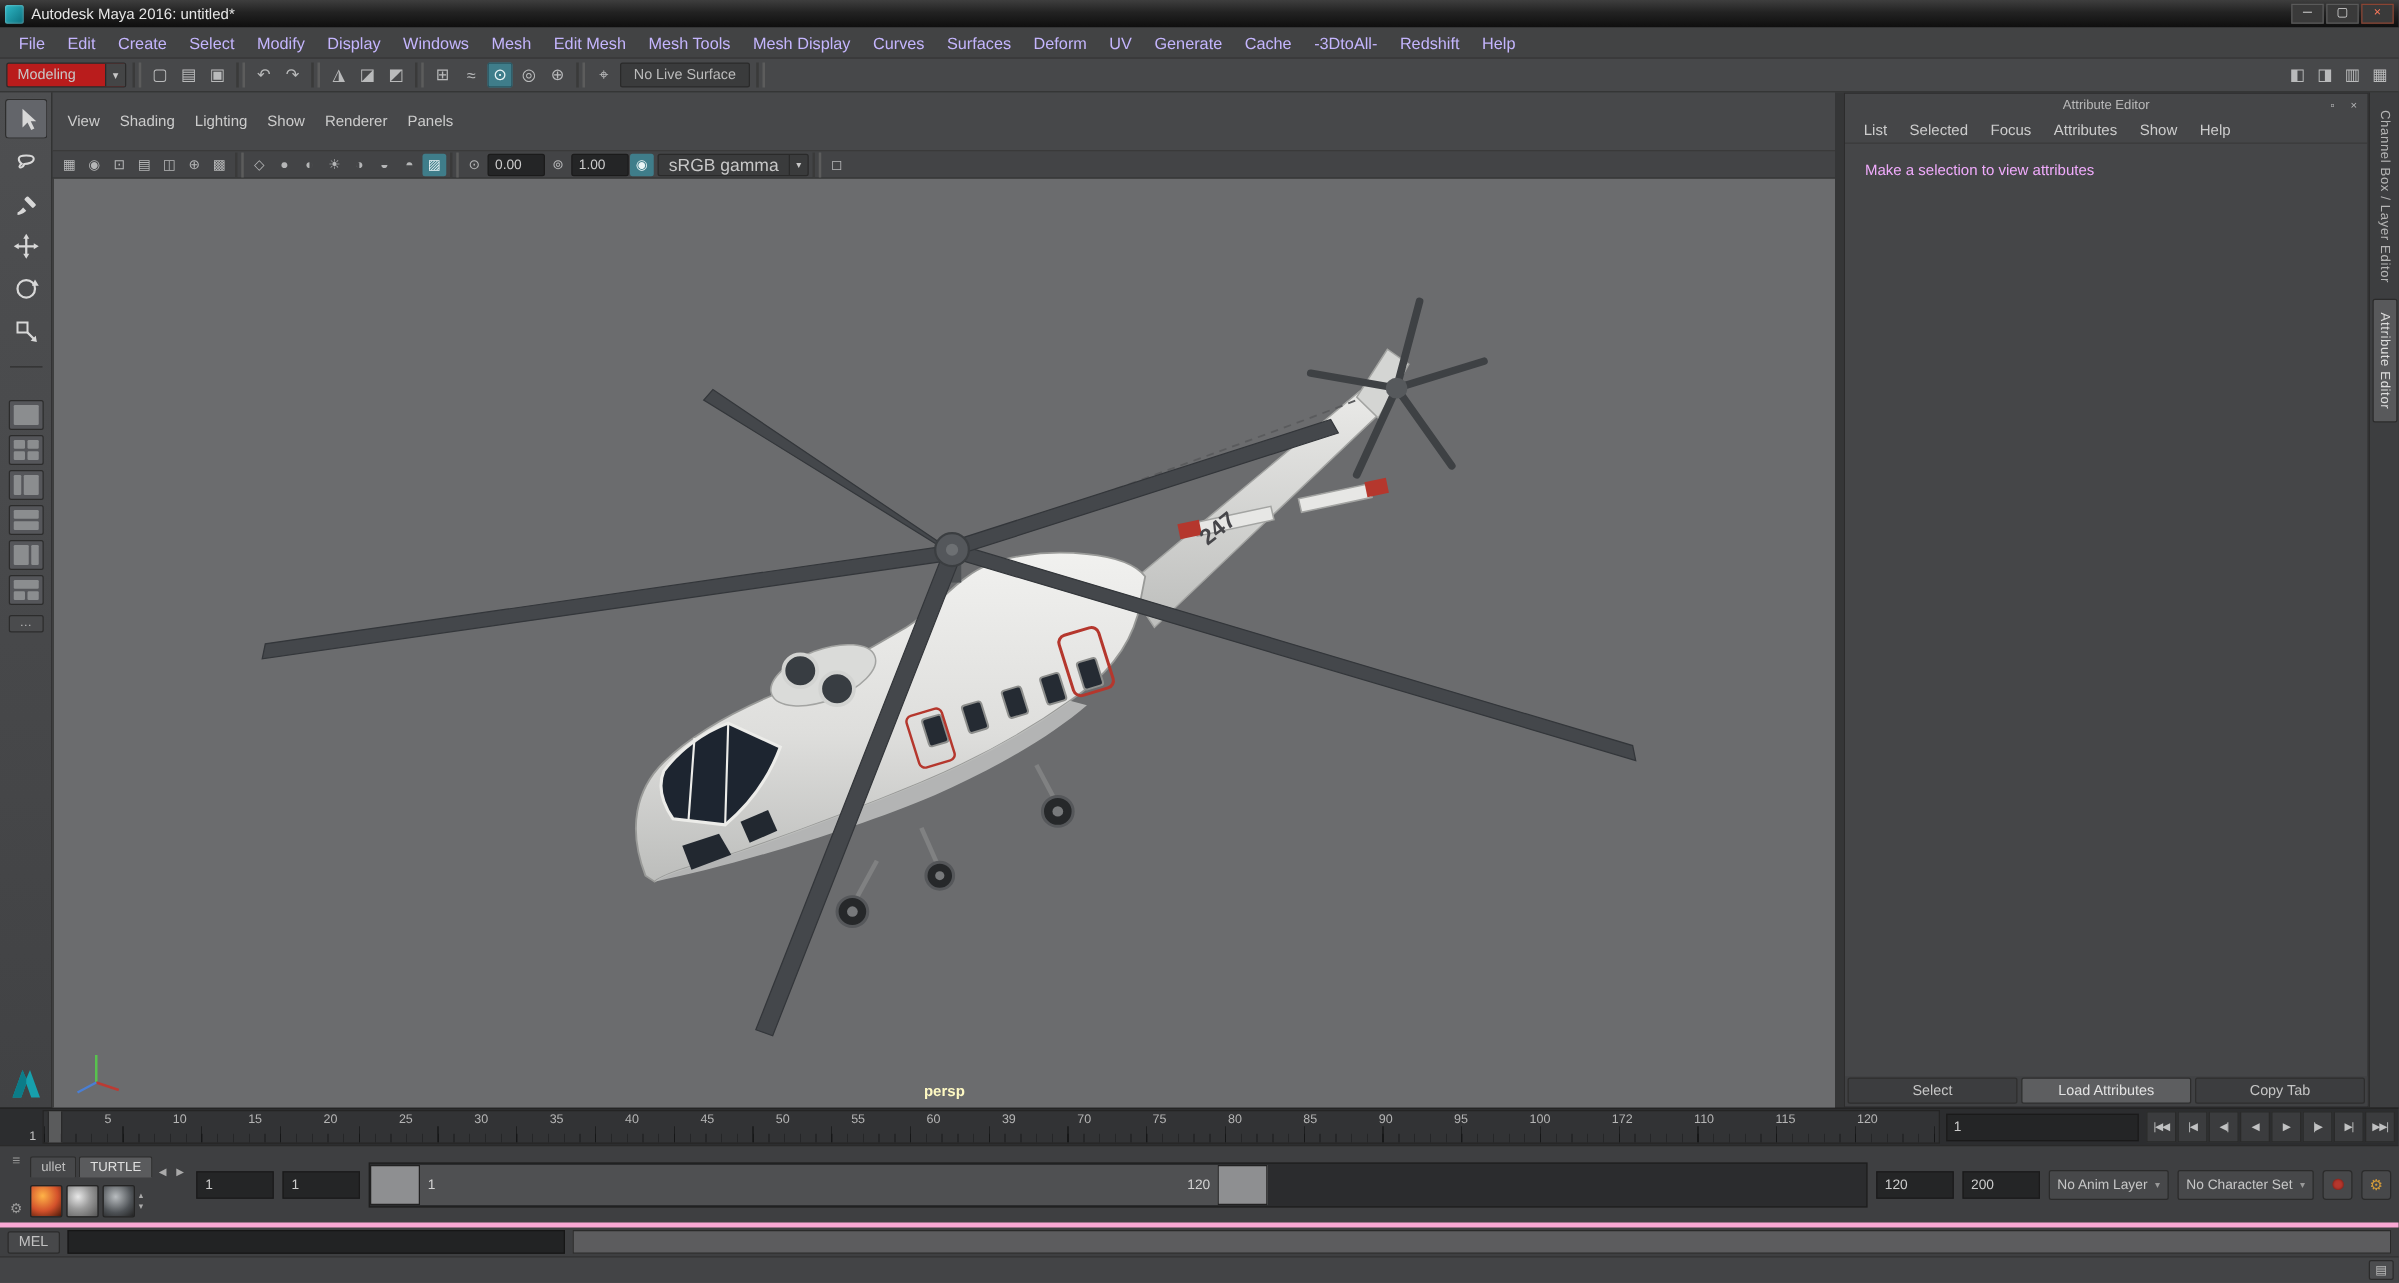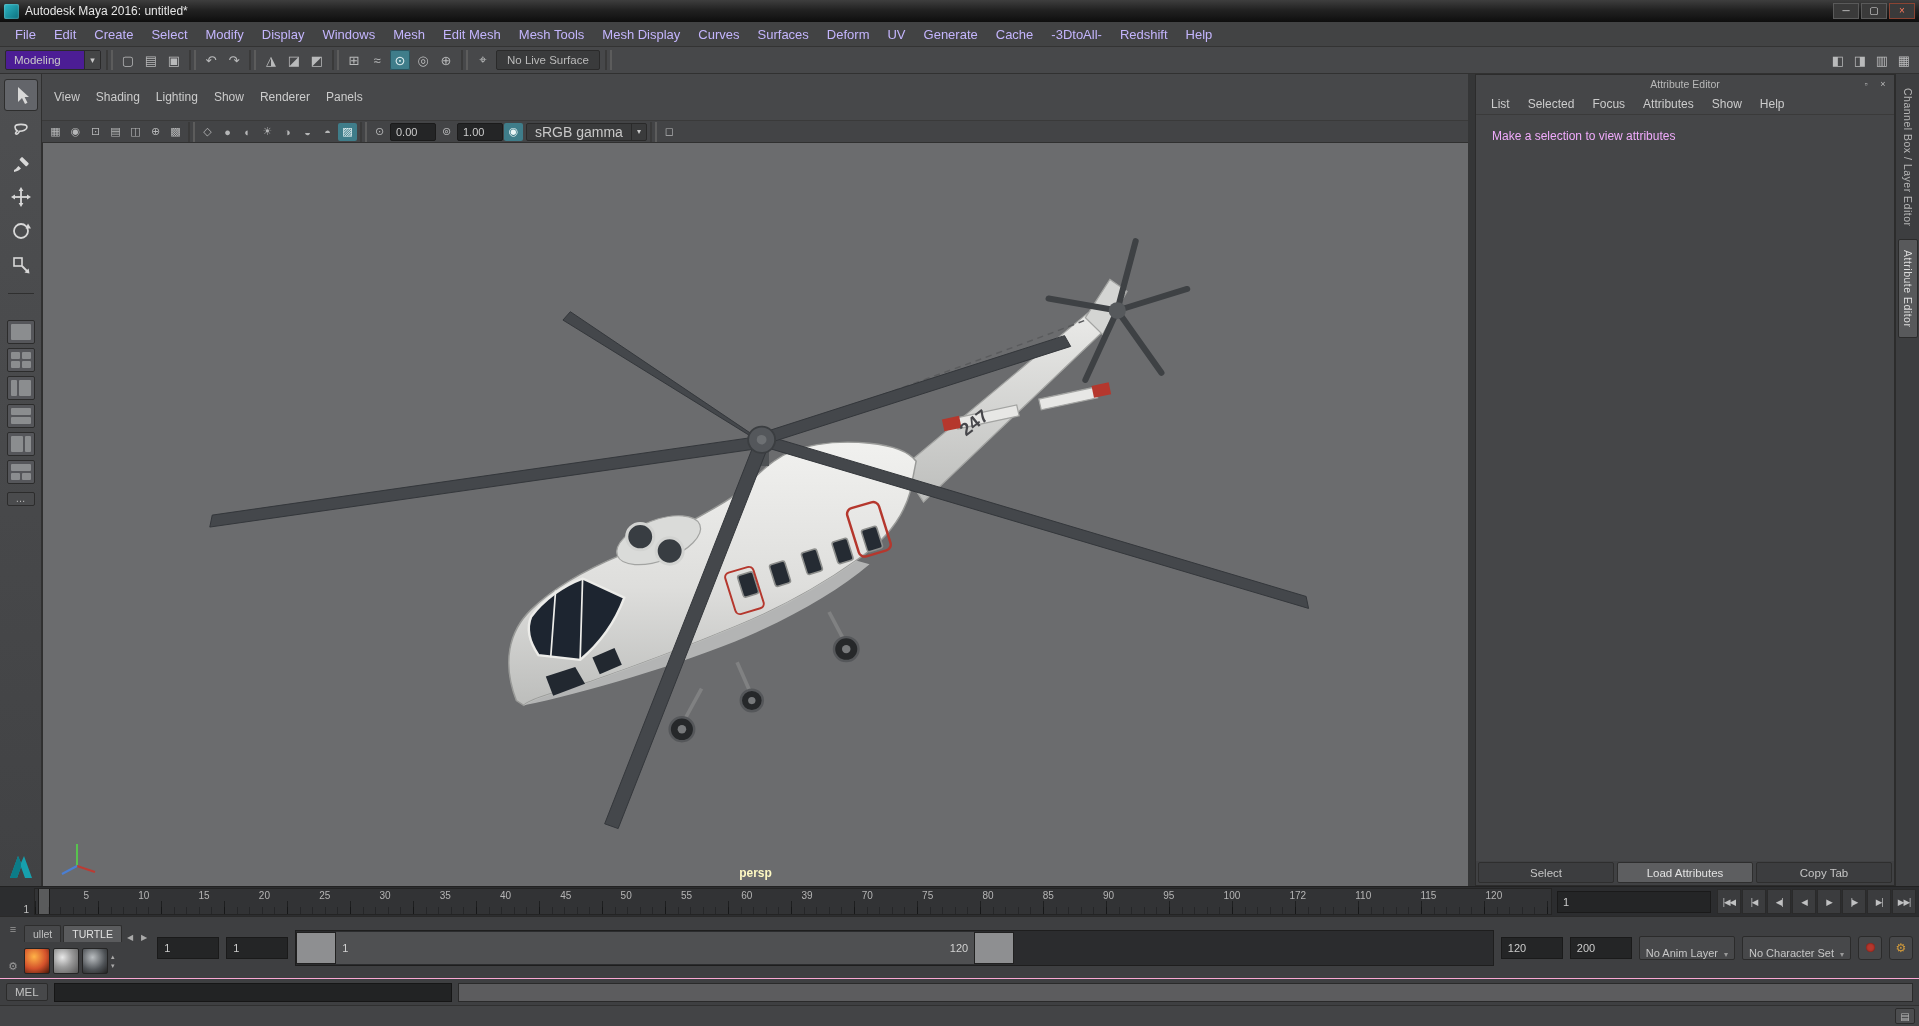--- a/index.html
+++ b/index.html
@@ -10,21 +10,21 @@
 .app-icon{width:15px;height:15px;border-radius:2px;background:linear-gradient(135deg,#2fb9c7,#0b6f7d);box-shadow:inset 0 0 2px rgba(255,255,255,.5)}
 .titlebar .title{font-size:12px}
 .win-controls{margin-left:auto;display:flex;gap:2px}
 .win-btn{width:26px;height:16px;font-size:10px;line-height:14px;text-align:center;background:#3a3a3a;border:1px solid #5a5a5a;color:#ddd}
 .win-btn.close{color:#ff7a5c;border-color:#8a4433}
 
 .menubar{flex:0 0 25px;display:flex;align-items:center;padding:0 6px;background:#424344;border-bottom:1px solid #333}
 .menu-item{font-size:13px;color:#c4b5fd;padding:3px 9px;white-space:nowrap}
 
 .statusline{flex:0 0 27px;display:flex;align-items:center;gap:3px;background:#47484a;border-bottom:1px solid #313131;padding:0 5px}
-.dd-field{display:flex;align-items:center;height:20px;background:#4c1d95;border:1px solid #2a2a2a;border-radius:2px}
+.dd-field{display:flex;align-items:center;height:20px;background:#b91c1c;border:1px solid #2a2a2a;border-radius:2px}
 .dd-field .dd-text{font-size:11.5px;padding:0 8px;min-width:78px}
 .dd-field .dd-arrow{width:16px;height:100%;border-left:1px solid #2a2a2a;font-size:9px;display:flex;align-items:center;justify-content:center;background:#444546}
 .divider{width:7px;height:20px;margin:0 2px;border-left:2px solid #3a3a3a;border-right:2px solid #5c5c5c}
 .icon{width:20px;height:20px;display:flex;align-items:center;justify-content:center;font-size:13px;color:#b9babb;border-radius:2px}
 .icon.active{background:#3f7d8a;color:#e8f4f5;box-shadow:inset 0 0 0 1px #2a5560}
 .live-surface{font-size:11.5px;color:#bbb;background:#3a3b3c;border:1px solid #2a2a2a;height:20px;line-height:18px;padding:0 10px;border-radius:2px;white-space:nowrap}
 .sl-right{margin-left:auto;display:flex;gap:2px}
 
 .main{flex:1;display:flex;min-height:0;background:#353637}
 .toolbox{flex:0 0 42px;display:flex;flex-direction:column;align-items:center;padding:5px 0 6px;background:linear-gradient(180deg,#4e4f51,#414244);border-right:1px solid #303030}
@@ -100,27 +100,27 @@
 .thumb.t2{background:radial-gradient(circle at 35% 35%,#e8e8e8,#9a9a9a 45%,#555 100%)}
 .thumb.t3{background:radial-gradient(circle at 40% 35%,#b9bdc0,#4e5256 60%,#222)}
 .stepper{display:flex;flex-direction:column;font-size:7px;color:#aaa;line-height:7px;gap:2px}
 .rs-field{width:62px;height:22px;background:#242526;border:1px solid #1a1a1a;color:#ccc;font-size:11px;padding:0 6px}
 .range-track{flex:1;height:36px;position:relative;background:#2b2c2e;border:1px solid #1e1e1e}
 .range-inner{position:absolute;left:0;top:1px;bottom:1px;width:60%;background:#4f5052}
 .rs-handle{position:absolute;top:0;bottom:0;width:40px;background:#8e8f91;border:1px solid #212121}
 .rs-handle.left{left:0}.rs-handle.right{right:0}
 .rs-label{position:absolute;top:0;bottom:0;display:flex;align-items:center;font-size:11px;color:#d2d2d2}
 .rs-label.start{left:46px}.rs-label.end{right:46px}
-.rs-dd{height:24px;display:flex;align-items:flex-end;background:#47484a;border:1px solid #2b2b2b;border-radius:2px;padding:0 6px;gap:6px}
+.rs-dd{height:24px;display:flex;align-items:center;background:#47484a;border:1px solid #2b2b2b;border-radius:2px;padding:0 6px;gap:6px}
 .rs-dd span.val{font-size:11px;color:#c6c6c6;white-space:nowrap}
 .rs-dd .dd-arrow-sm{font-size:8px;color:#999}
 .round-btn{width:24px;height:24px;border-radius:3px;background:#47484a;border:1px solid #2b2b2b;display:flex;align-items:center;justify-content:center;color:#d29a3a;font-size:12px}
 .round-btn.autokey::after{content:"";width:9px;height:9px;border-radius:50%;background:#b5372d;box-shadow:inset 0 0 2px #5e130c}
 
-.command-row{flex:0 0 27px;display:flex;align-items:center;gap:6px;background:#3e3f41;border-top:1px solid #f9a8d4;padding:0 6px}
+.command-row{flex:0 0 27px;display:flex;align-items:center;gap:6px;background:#3e3f41;border-top:4px solid #f9a8d4;padding:0 6px}
 .mel-label{font-size:11.5px;color:#c2c2c2;padding:2px 8px;background:#47484a;border:1px solid #2b2b2b;border-radius:2px}
 .mel-input{width:398px;height:19px;background:#222324;border:1px solid #161616;color:#ddd;font-size:11px;padding:0 5px;font-family:"Liberation Mono","DejaVu Sans Mono",monospace}
 .mel-output{flex:1;height:19px;background:#5c5c5e;border:1px solid #2a2a2a}
 .help-row{flex:0 0 21px;display:flex;align-items:center;background:#434446;border-top:1px solid #303030;padding:0 4px}
 .script-editor-btn{margin-left:auto;width:20px;height:16px;background:#4c4d4f;border:1px solid #2b2b2b;color:#b9b9b9;font-size:10px;display:flex;align-items:center;justify-content:center;border-radius:2px}
 </style>
 </head>
 <body>
 
 <div class="app">

